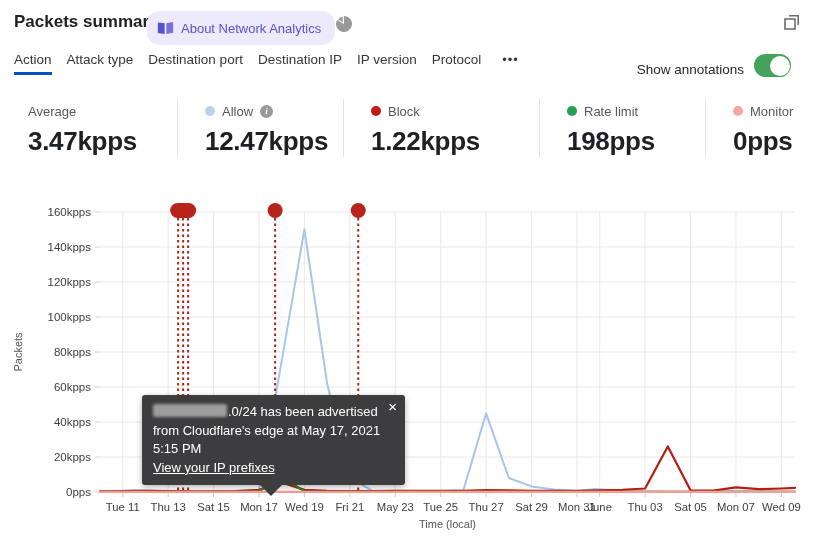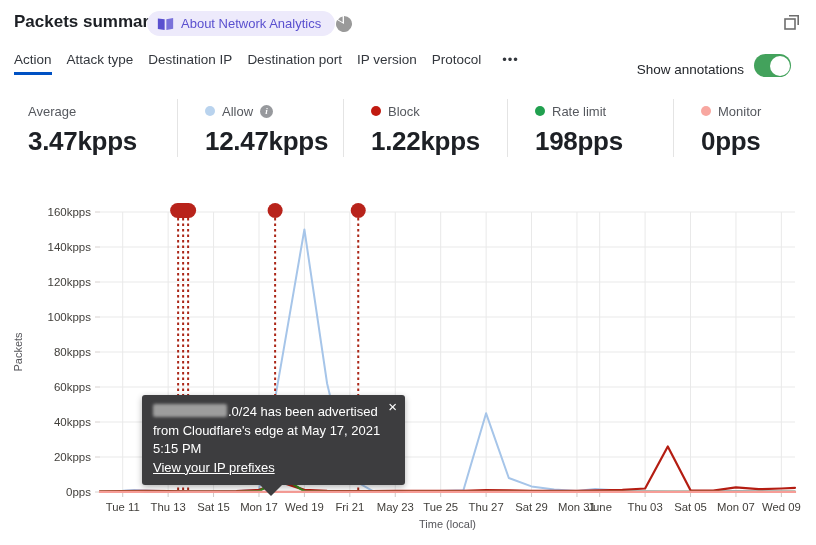--- a/index.html
+++ b/index.html
@@ -1,40 +1,40 @@
 <!DOCTYPE html>
 <html><head>
 <meta charset="utf-8">
 <style>
   html,body{margin:0;padding:0;background:#fff;}
   body{width:816px;height:545px;position:relative;font-family:"Liberation Sans",sans-serif;color:#22252a;overflow:hidden;}
   .abs{position:absolute;}
 
   
   .page-title{left:14px;top:12px;font-size:17px;font-weight:700;color:#1d2025;}
-  .badge{left:147px;top:11px;height:25px;background:#edeafb;border-radius:13px;display:flex;align-items:center;padding:0 14px 0 10px;gap:7px;}
+  .badge{left:147px;top:11px;height:34px;background:#edeafb;border-radius:13px;display:flex;align-items:center;padding:0 14px 0 10px;gap:7px;}
   .badge-label{font-size:13px;color:#5a50cf;}
   .pie-icon{left:335px;top:15px;width:18px;height:18px;}
   .window-icon{right:13px;top:11px;width:22px;height:22px;cursor:pointer;}
 
   
   .tabs{left:14px;top:52px;display:flex;gap:15px;align-items:flex-start;}
   .tab{font-size:13.5px;color:#33373d;padding-bottom:5px;cursor:pointer;white-space:nowrap;}
   .tab.active{border-bottom:3px solid #0051c3;}
   .tab-more{font-size:13px;letter-spacing:1px;color:#33373d;padding:0 6px;cursor:pointer;}
   .toggle-row{right:25px;top:54px;display:flex;align-items:flex-end;gap:10px;}
   .toggle-label{font-size:13.5px;color:#23262b;}
   .toggle{width:37px;height:23px;border-radius:12px;background:#43a25c;position:relative;cursor:pointer;}
   .toggle-knob{position:absolute;right:1.5px;top:1.5px;width:20px;height:20px;border-radius:50%;background:#fff;}
 
   
   .stats{left:28px;top:99px;display:flex;}
   .stat{box-sizing:border-box;padding-top:3px;}
   .stat + .stat{border-left:1px solid #e4e4e4;padding-left:27px;}
-  .stat-0{width:149px;} .stat-1{width:166px;} .stat-2{width:164px;} .stat-3{width:166px;} .stat-4{width:157px;}
+  .stat-0{width:149px;} .stat-1{width:166px;} .stat-2{width:164px;} .stat-3{width:166px;margin-left:32px;} .stat-4{width:157px;}
   .stat-label-row{display:flex;align-items:center;gap:7px;height:18px;}
   .stat-dot{width:10px;height:10px;border-radius:50%;display:inline-block;}
   .stat-label{font-size:13px;color:#55585e;}
   .info-icon{width:13px;height:13px;border-radius:50%;background:#97999d;color:#fff;font-size:9px;font-weight:700;display:inline-flex;align-items:center;justify-content:center;font-family:"Liberation Serif",serif;font-style:italic;}
   .stat-value{font-size:26px;font-weight:600;color:#1d2025;margin-top:6px;letter-spacing:-0.3px;}
 
   
   #chart{left:0;top:190px;}
 
   
@@ -66,22 +66,22 @@
 <div class="abs window-icon">
   <svg width="22" height="22" viewBox="0 0 22 22" fill="none">
     <rect x="4" y="8" width="10" height="10" stroke="#6e6e6e" stroke-width="1.6"></rect>
     <path d="M8 4.8 h9.2 v9.2" stroke="#6e6e6e" stroke-width="1.6"></path>
   </svg>
 </div>
 
 <div class="abs tabs">
   <div class="tab active">Action</div>
   <div class="tab">Attack type</div>
+  <div class="tab">Destination port</div>
   <div class="tab">Destination IP</div>
-  <div class="tab">Destination port</div>
   <div class="tab">IP version</div>
   <div class="tab">Protocol</div>
   <div class="tab-more">•••</div>
 </div>
 <div class="abs toggle-row">
   <span class="toggle-label">Show annotations</span>
   <div class="toggle">
       <div class="toggle-knob"></div>
     </div>
 </div>

